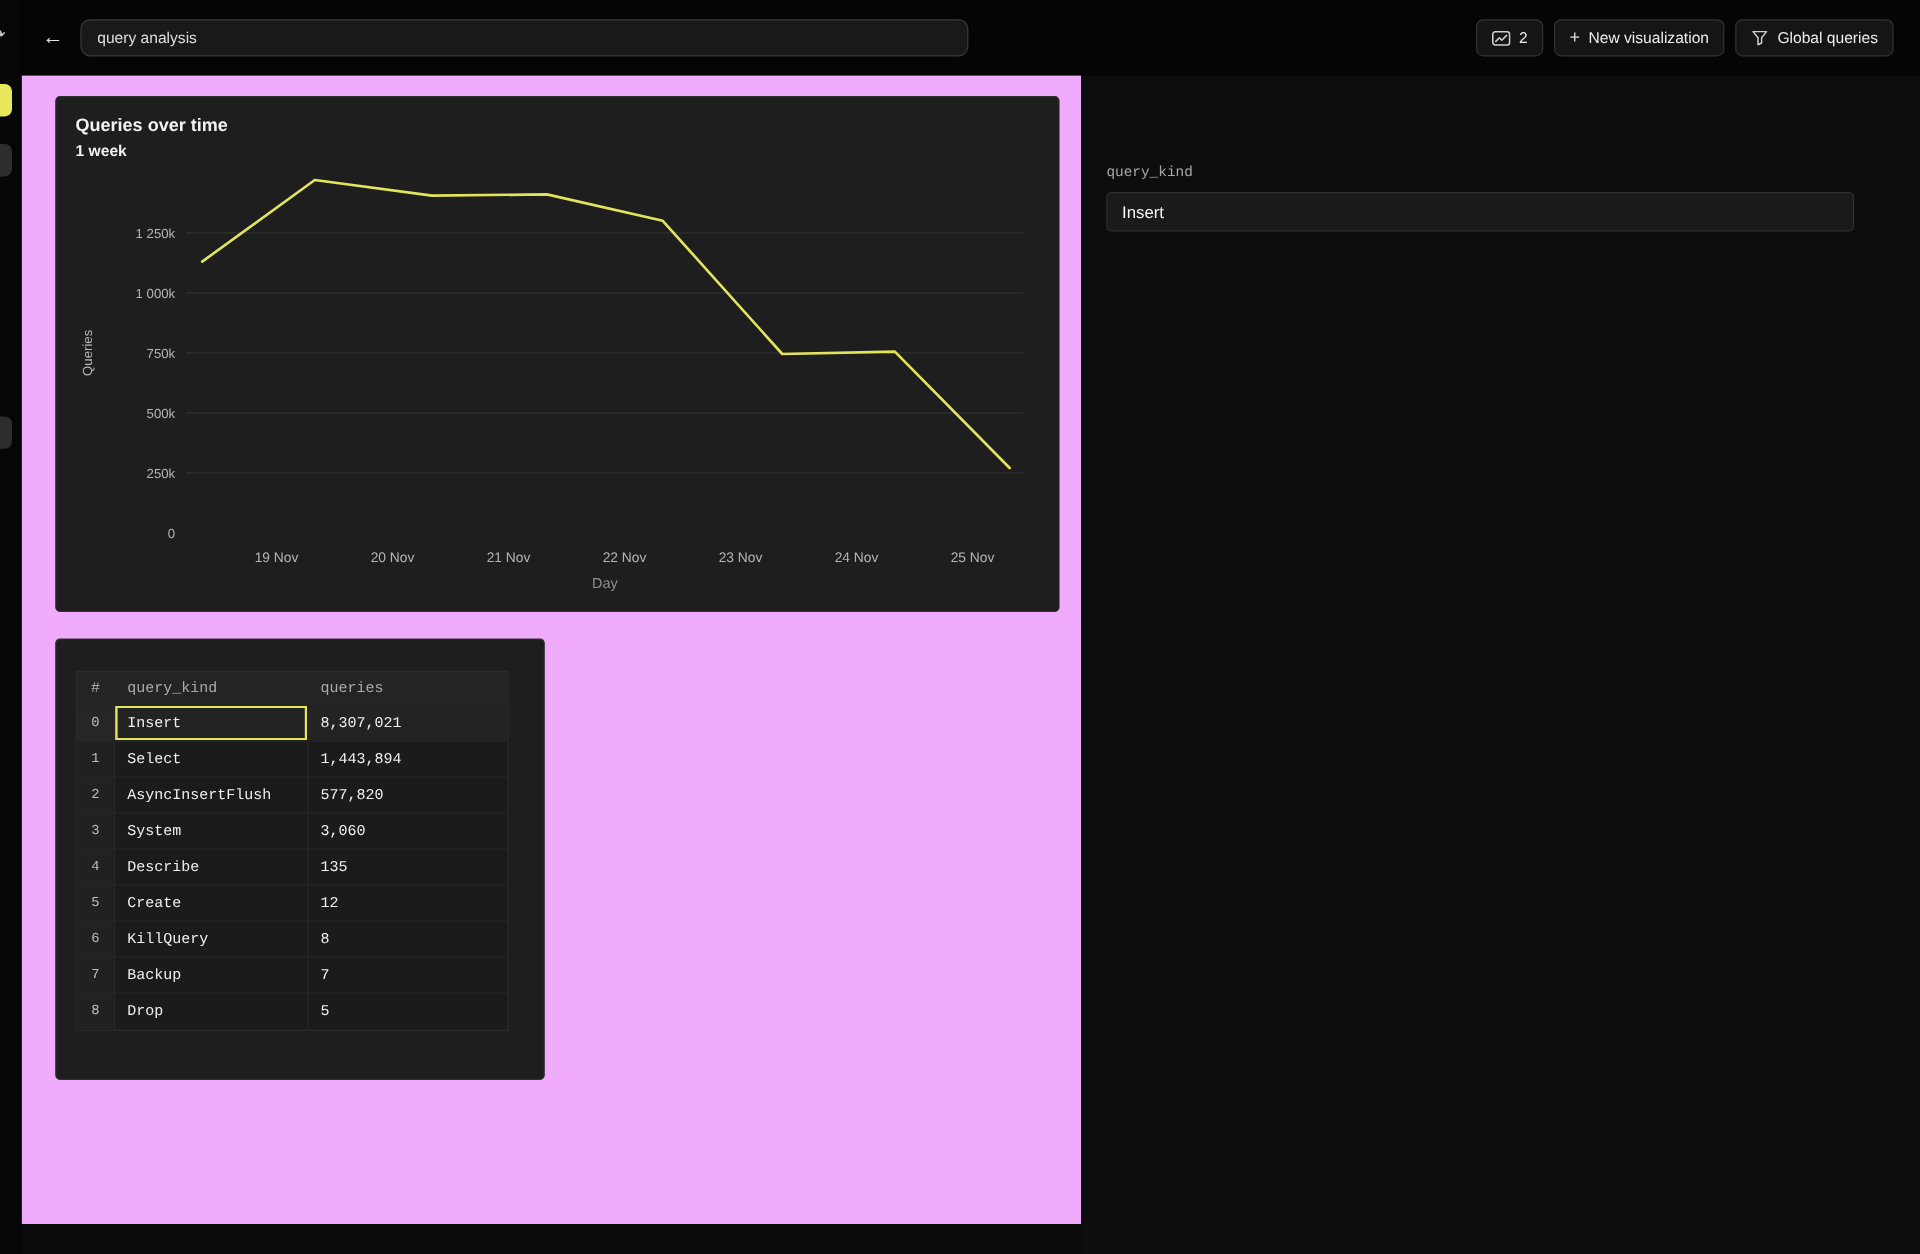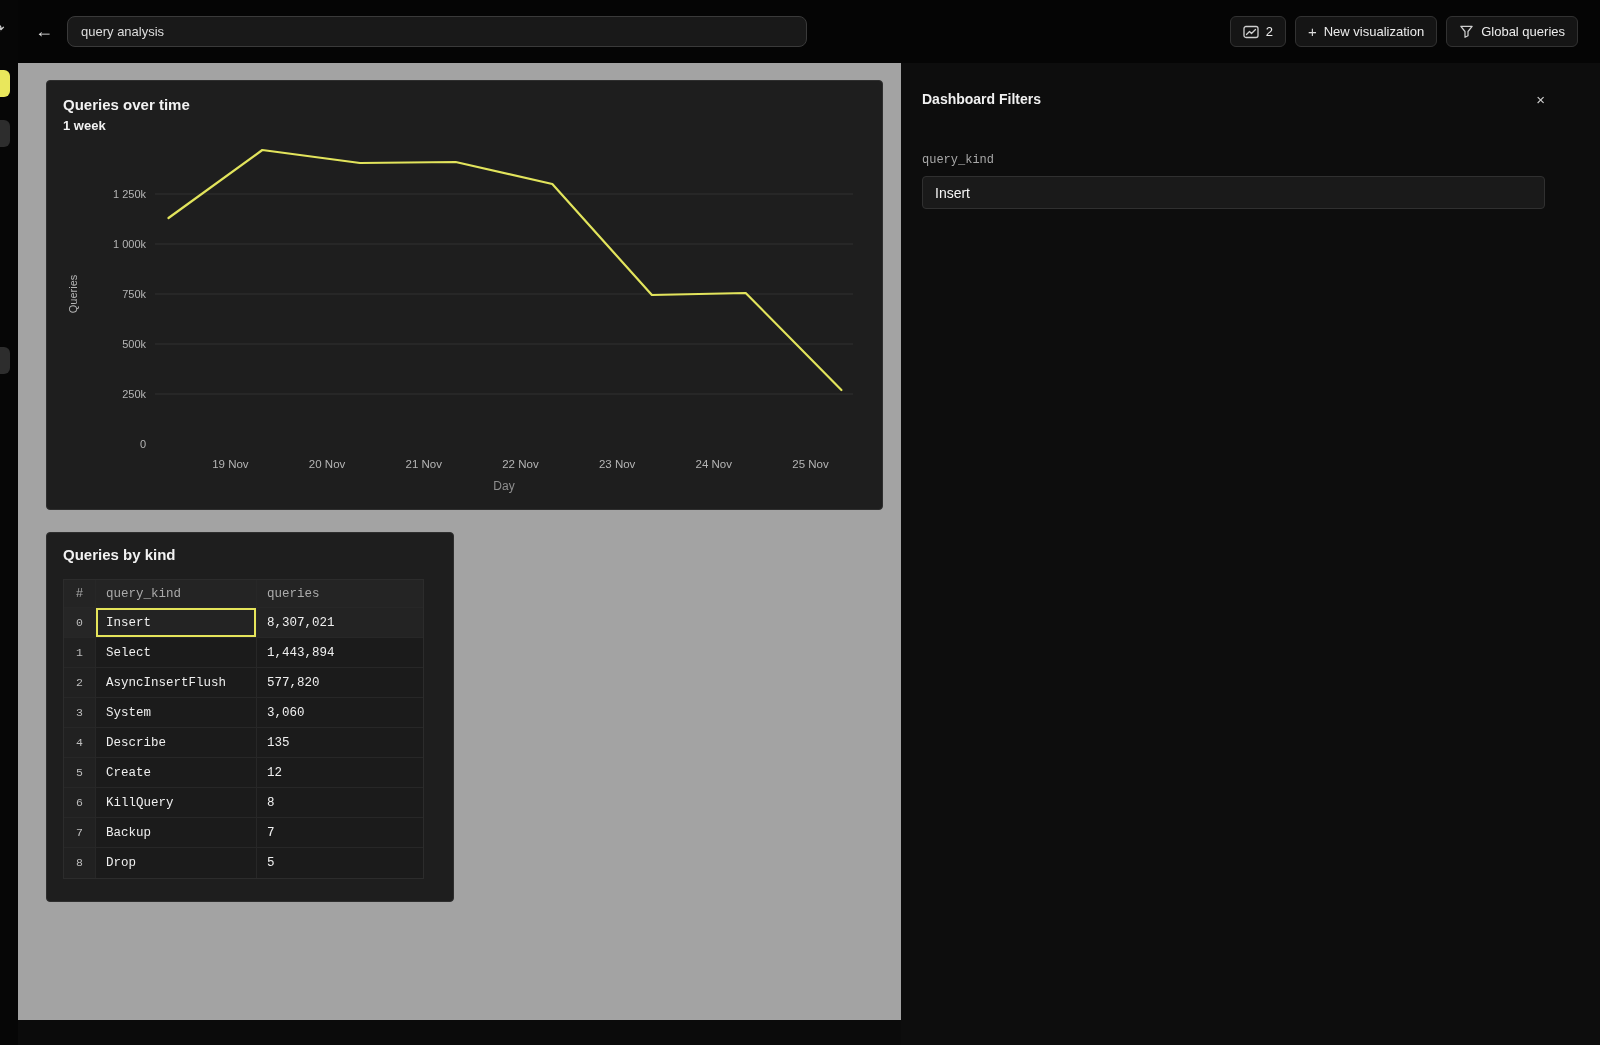--- a/index.html
+++ b/index.html
@@ -22,21 +22,21 @@
   .search-input{width:740px;height:31px;background:#191919;border:1px solid #3a3a3a;border-radius:8px;color:#dedede;font-size:13px;padding:12px 13px;box-sizing:border-box;outline:none;}
   .tb-spacer{flex:1;}
   .tb-btn{height:31px;display:flex;align-items:center;gap:7px;background:#151515;border:1px solid #323232;border-radius:6px;color:#ececec;font-size:13px;padding:0 12px;cursor:pointer;white-space:nowrap;}
   .tb-btn svg{display:block;}
   .plus-glyph{font-size:15px;color:#dcdcdc;line-height:1;}
 
   .content-row{flex:1;display:flex;min-height:0;}
 
   
   .canvas-area{width:883px;flex:none;background:#0b0b0b;display:flex;flex-direction:column;}
-  .canvas-inner{height:957px;background:#a3a3a3;padding:17px 0 0 28px;box-sizing:border-box;}
+  .canvas-inner{height:957px;background:#f0abfc;padding:17px 0 0 28px;box-sizing:border-box;}
 
   .card{background:#1e1e1e;border:1px solid #2e2e2e;border-radius:4px;box-sizing:border-box;}
   .chart-card{width:837px;height:430px;padding:14px 16px 8px;}
   .card-title{font-size:15px;font-weight:700;color:#f2f2f2;margin:0;line-height:20px;}
   .card-subtitle{font-size:13px;font-weight:700;color:#f2f2f2;margin:2px 0 2px;line-height:17px;}
   .chart-svg text{font-family:"Liberation Sans",sans-serif;}
 
   .table-card{width:408px;min-height:368px;margin-top:22px;padding:12px 16px 22px;}
   .qtable{display:grid;grid-template-columns:32px 161px 166px;margin-top:14px;border:1px solid #2c2c2c;width:fit-content;background:#1b1b1b;}
   .tcell{height:30px;line-height:30px;padding:0 10px;border-bottom:1px solid #272727;border-right:1px solid #272727;font-family:"Liberation Mono","DejaVu Sans Mono",monospace;font-size:12.5px;color:#efefef;box-sizing:border-box;overflow:hidden;white-space:nowrap;}
@@ -128,21 +128,20 @@
                 <text x="554.1108033240996" y="332" fill="#b5b5b5" font-size="11.5" text-anchor="middle">23 Nov</text>
                 <text x="650.786703601108" y="332" fill="#b5b5b5" font-size="11.5" text-anchor="middle">24 Nov</text>
                 <text x="747.4626038781162" y="332" fill="#b5b5b5" font-size="11.5" text-anchor="middle">25 Nov</text>
                 <text x="441" y="354" fill="#8f8f8f" font-size="12" text-anchor="middle">Day</text>
                 <text x="14" y="158" fill="#b5b5b5" font-size="11" text-anchor="middle" transform="rotate(-90 14 158)">Queries</text>
                 <polyline points="105.5,82.0 199.3,14.0 297.0,27.0 392.7,26.0 489.3,48.0 588.9,159.0 682.7,157.0 778.4,254.0" fill="none" stroke="#e2e45c" stroke-width="2.2" stroke-linejoin="round" stroke-linecap="round"></polyline>
               </svg>
           </section>
 
           <section class="card table-card">
-            <h2 class="card-title">Queries by kind</h2>
             <div class="qtable" id="qtable">
                 <div class="tcell th c0">#</div>
                 <div class="tcell th c1">query_kind</div>
                 <div class="tcell th c2">queries</div>
                 <div class="tcell idx c0 hl">0</div>
                 <div class="tcell td c1 hl selected">Insert</div>
                 <div class="tcell td c2 hl">8,307,021</div>
                 <div class="tcell idx c0">1</div>
                 <div class="tcell td c1">Select</div>
                 <div class="tcell td c2">1,443,894</div>
@@ -167,23 +166,19 @@
                 <div class="tcell idx c0">8</div>
                 <div class="tcell td c1">Drop</div>
                 <div class="tcell td c2">5</div>
               </div>
           </section>
 
         </div>
       </main>
 
       <aside class="filters-panel">
-        <div class="fp-head">
-          <span class="fp-title">Dashboard Filters</span>
-          <button class="fp-close">×</button>
-        </div>
         <label class="fp-label">query_kind</label>
         <input class="fp-input" type="text" value="Insert" style="">
       </aside>
 
     </div>
   </div>
 </div>
 
 </body></html>

